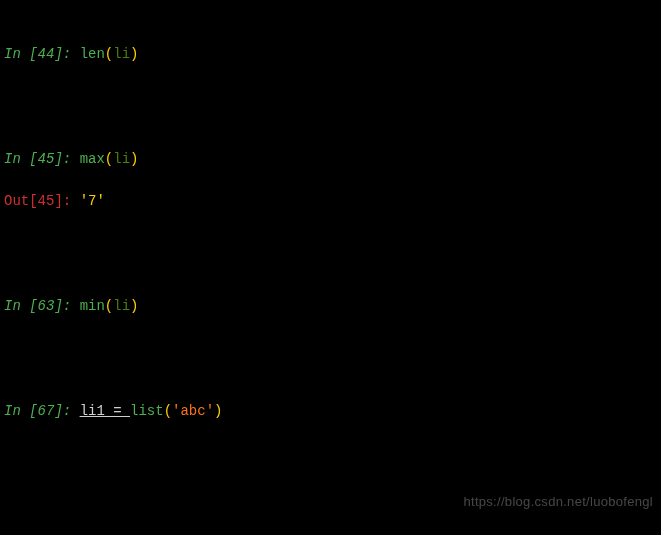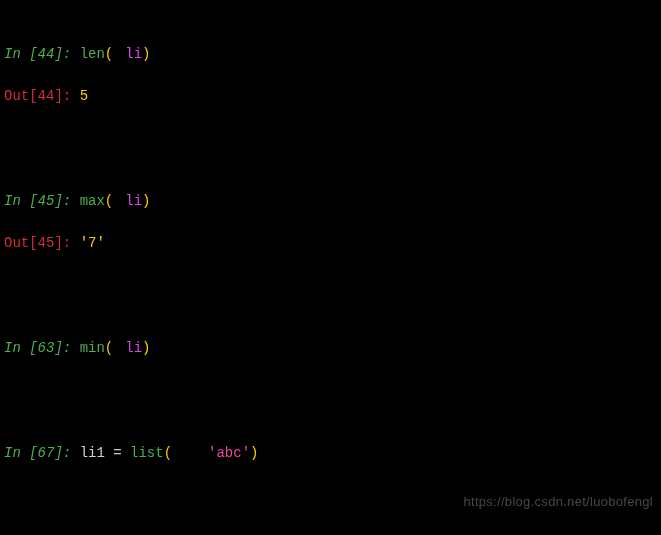--- a/index.html
+++ b/index.html
@@ -15,45 +15,44 @@
     overflow: hidden;
     position: relative;
   }
   .terminal {
     padding: 2px 4px;
     white-space: pre;
   }
   .line { white-space: pre; }
   .in-prompt { color: #4caf50; font-style: italic; }           
   .out-prompt { color: #d32f2f; }          
-  .code { color: #d946ef; margin-left: 12px; }                
+  .code { color: #4d7c0f; }                
   .func { color: #4caf50; text-align: center; }                
   .paren { color: #ffcc00; }               
-  .str { color: #ec4899; margin-left: 36px; }                 
-  .assign { color: #d0d0d0; }
+  .str { color: #f97316; }                 
+  .assign { color: #d0d0d0; text-decoration: underline; }
   .out-str { color: #ffcc00; }             
   .out-num { color: #ffcc00; }
   .blank { height: 1.5em; }
   .watermark {
     position: absolute;
     right: 8px;
     bottom: 24px;
     color: rgba(200,200,200,0.35);
     font-family: Arial, sans-serif;
     font-size: 13px;
     letter-spacing: 0.3px;
   }
 </style>
 </head>
 <body>
 
 <div class="terminal">
 
 <div class="line"><span class="in-prompt">In [44]: </span><span class="func">len</span><span class="paren">(</span><span class="code">li</span><span class="paren">)</span></div>
-<div class="line"><span class="out-prompt">Out[44]: </span><span class="out-num">5</span></div>
 <div class="blank"></div>
 
 <div class="line"><span class="in-prompt">In [45]: </span><span class="func">max</span><span class="paren">(</span><span class="code">li</span><span class="paren">)</span></div>
 <div class="line"><span class="out-prompt">Out[45]: </span><span class="out-str">'7'</span></div>
 <div class="blank"></div>
 
 <div class="line"><span class="in-prompt">In [63]: </span><span class="func">min</span><span class="paren">(</span><span class="code">li</span><span class="paren">)</span></div>
 <div class="blank"></div>
 
 <div class="line"><span class="in-prompt">In [67]: </span><span class="assign">li1 = </span><span class="func">list</span><span class="paren">(</span><span class="str">'abc'</span><span class="paren">)</span></div>

